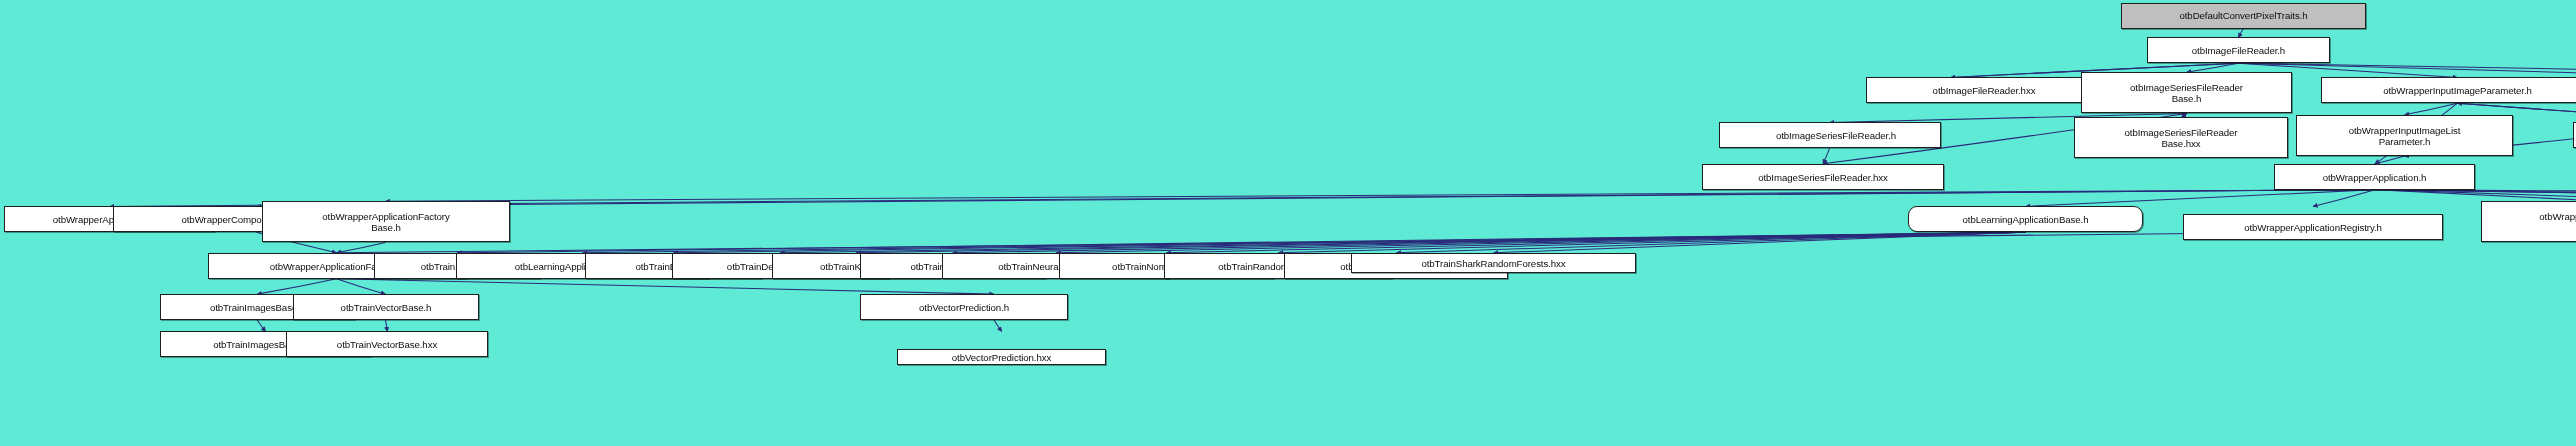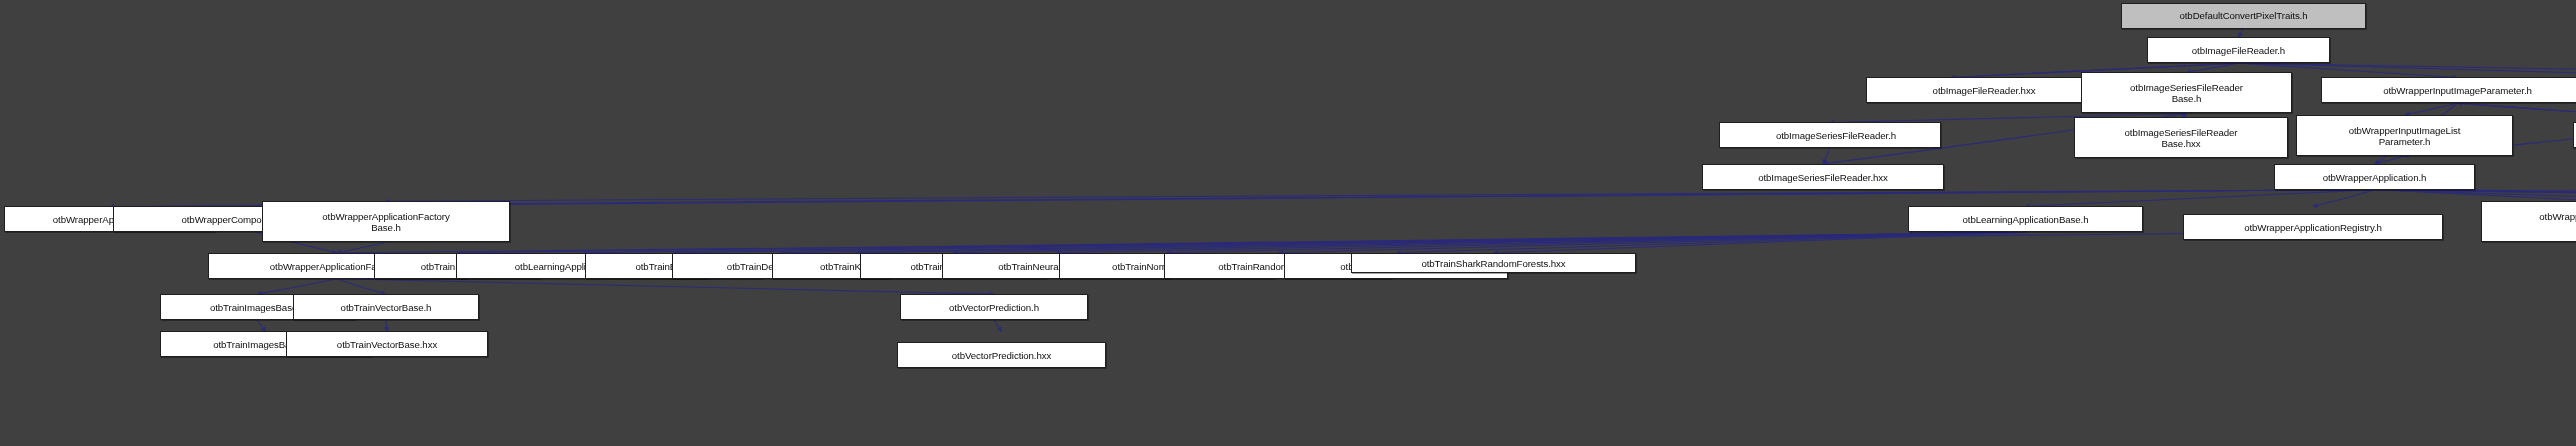--- a/index.html
+++ b/index.html
@@ -4,21 +4,21 @@
 <style>
   html, body {
     margin: 0;
     padding: 0;
     background: #ffffff;
   }
   #canvas {
     position: relative;
     width: 2576px;
     height: 447px;
-    background: #404040;
+    background: #5eead4;
     font-family: "Liberation Sans", sans-serif;
     overflow: hidden;
   }
   #edges {
     position: absolute;
     left: 0;
     top: 0;
     width: 2576px;
     height: 447px;
     pointer-events: none;
@@ -126,36 +126,36 @@
 Base.hxx</div>
     <div class="node" style="left: 2296px; top: 115px; width: 217px; height: 41px;">otbWrapperInputImageList
 Parameter.h</div>
     <div class="node" style="left: 2573px; top: 122px; width: 299px; height: 26px;">otbWrapperInputImageParameter.hxx</div>
     <div class="node" style="left: 1702px; top: 164px; width: 242px; height: 26px;">otbImageSeriesFileReader.hxx</div>
     <div class="node" style="left: 2274px; top: 164px; width: 201px; height: 26px;">otbWrapperApplication.h</div>
     <div class="node" style="left: 3.9px; top: 206px; width: 211px; height: 26px;">otbWrapperApplication.hxx</div>
     <div class="node" style="left: 113px; top: 206px; width: 286px; height: 26px;">otbWrapperCompositeApplication.h</div>
     <div class="node" style="left: 262px; top: 201px; width: 248px; height: 41px;">otbWrapperApplicationFactory
 Base.h</div>
-    <div class="node" style="left: 1908px; top: 206px; width: 235px; height: 26px;">otbLearningApplicationBase.h</div>
+    <div class="node" style="left: 1908px; top: 206px; width: 235px; height: 26px; border-radius: 9px;">otbLearningApplicationBase.h</div>
     <div class="node" style="left: 2183px; top: 214px; width: 260px; height: 26px;">otbWrapperApplicationRegistry.h</div>
     <div class="node" style="left: 2481px; top: 201px; width: 254px; height: 41px;">otbWrapperElevationParameters
 Handler.h</div>
     <div class="node" style="left: 208px; top: 253px; width: 258px; height: 26px;">otbWrapperApplicationFactory.h</div>
     <div class="node" style="left: 374px; top: 253px; width: 166px; height: 26px;">otbTrainSVM.hxx</div>
     <div class="node" style="left: 456px; top: 253px; width: 253px; height: 26px;">otbLearningApplicationBase.hxx</div>
     <div class="node" style="left: 585px; top: 253px; width: 177px; height: 26px;">otbTrainBoost.hxx</div>
     <div class="node" style="left: 672px; top: 253px; width: 217px; height: 26px;">otbTrainDecisionTree.hxx</div>
     <div class="node" style="left: 772px; top: 253px; width: 168px; height: 26px;">otbTrainKNN.hxx</div>
     <div class="node" style="left: 860px; top: 253px; width: 186px; height: 26px;">otbTrainLibSVM.hxx</div>
     <div class="node" style="left: 942px; top: 253px; width: 227px; height: 26px;">otbTrainNeuralNetwork.hxx</div>
     <div class="node" style="left: 1059px; top: 253px; width: 215px; height: 26px;">otbTrainNormalBayes.hxx</div>
     <div class="node" style="left: 1164px; top: 253px; width: 228px; height: 26px;">otbTrainRandomForests.hxx</div>
     <div class="node" style="left: 1284px; top: 253px; width: 224px; height: 26px;">otbTrainSharkKMeans.hxx</div>
     <div class="node" style="left: 1351px; top: 253px; width: 285px; height: 20px;">otbTrainSharkRandomForests.hxx</div>
     <div class="node" style="left: 160px; top: 294px; width: 195px; height: 26px;">otbTrainImagesBase.h</div>
     <div class="node" style="left: 293px; top: 294px; width: 186px; height: 26px;">otbTrainVectorBase.h</div>
-    <div class="node" style="left: 900px; top: 294px; width: 188px; height: 26px;">otbVectorPrediction.h</div>
+    <div class="node" style="left: 860px; top: 294px; width: 208px; height: 26px;">otbVectorPrediction.h</div>
     <div class="node" style="left: 160px; top: 331px; width: 211px; height: 26px;">otbTrainImagesBase.hxx</div>
     <div class="node" style="left: 286px; top: 331px; width: 202px; height: 26px;">otbTrainVectorBase.hxx</div>
-    <div class="node" style="left: 897px; top: 342px; width: 209px; height: 26px;">otbVectorPrediction.hxx</div>
+    <div class="node" style="left: 897px; top: 349px; width: 209px; height: 16px;">otbVectorPrediction.hxx</div>
   </div>
 
 
 </body></html>

